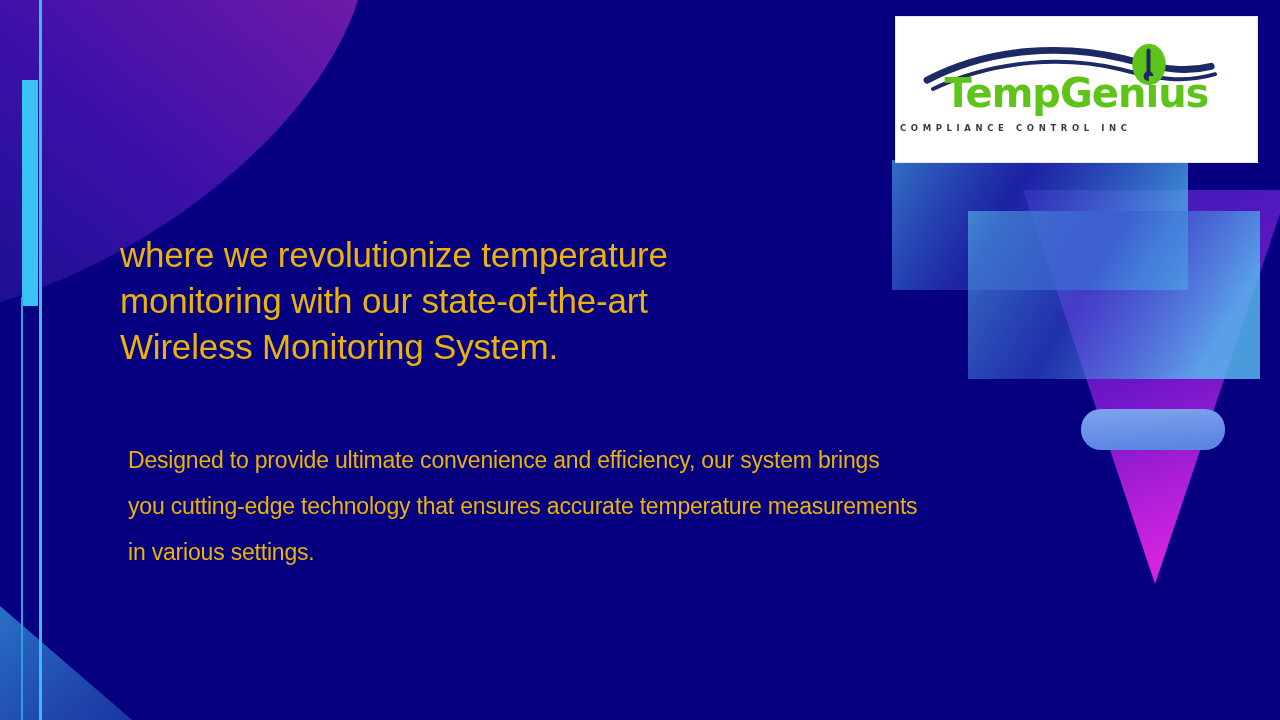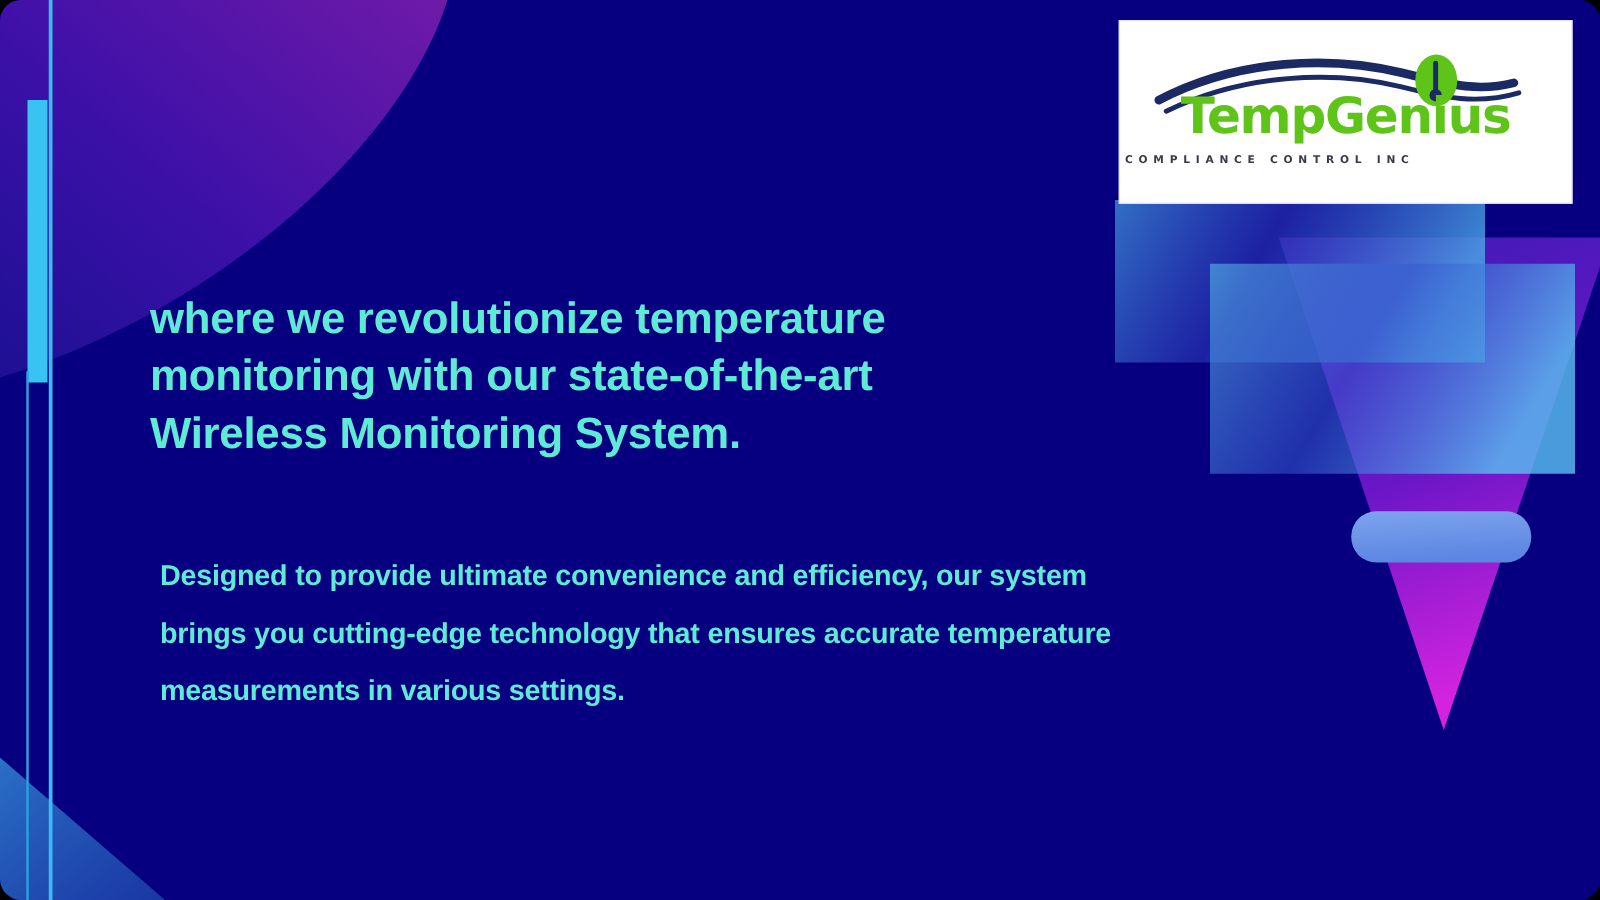--- a/index.html
+++ b/index.html
@@ -7,21 +7,20 @@
     padding: 0;
     background: #000;
   }
   #slide {
     position: relative;
     width: 1280px;
     height: 720px;
     overflow: hidden;
     background: #060080;
     font-family: "Liberation Sans", sans-serif;
-    border-radius: 17px;
   }
 
   
   .bg-svg {
     position: absolute;
     left: 0; top: 0;
     width: 1280px;
     height: 720px;
     display: block;
   }
@@ -93,23 +92,23 @@
     font-weight: bold;
     letter-spacing: 4.6px;
     color: #3a3a4a;
     white-space: nowrap;
     text-indent: 4px;
   }
 
   
   .para {
     position: absolute;
-    color: #5eead4;
+    color: #eab308;
     font-family: "Liberation Sans", sans-serif;
-    font-weight: 700;
+    font-weight: 400;
   }
   .para-1 {
     left: 120px;
     top: 232px;
     width: 660px;
     font-size: 35px;
     line-height: 46px;
     letter-spacing: -0.2px;
   }
   .para-2 {

